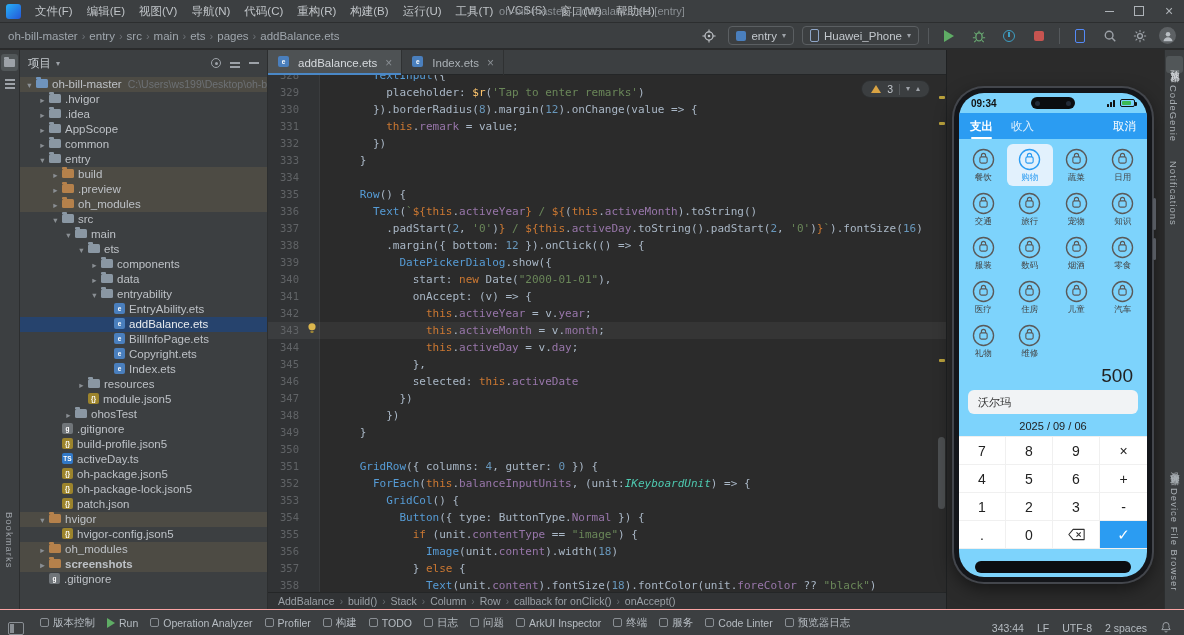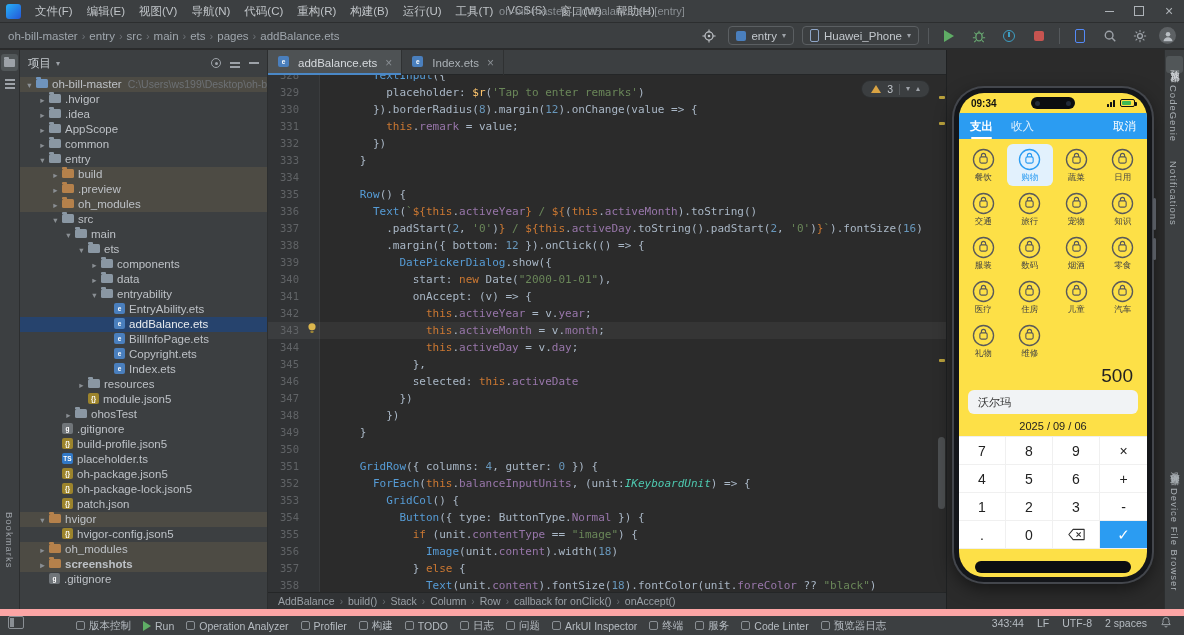--- a/index.html
+++ b/index.html
@@ -94,21 +94,21 @@
   .vmark { position:absolute; right:1px; width:6px; height:3px; background:#b8a03c; border-radius:1px; }
   .crumbsbar { height:17px; background:#313335; border-top:1px solid #242627; display:flex; align-items:center; padding:0 10px; flex:none; }
   .cc-item { font-size:10.5px; color:#9aa0a6; white-space:nowrap; }
   .cc-sep { font-size:10px; color:#666b70; margin:0 5px; }
 
   
   .preview { width:218px; background:#2b2b2b; border-left:1px solid #1f2122; position:relative; flex:none; }
   .phone { position:absolute; left:7px; top:38px; width:198px; height:494px; background:#14161a; border-radius:30px; box-shadow:0 0 0 2px #43464c, 0 6px 18px rgba(0,0,0,.55); padding:5px; }
   .pside { position:absolute; right:-4px; width:3px; background:#565a61; border-radius:2px; }
   .pside.b1 { top:110px; height:32px; } .pside.b2 { top:150px; height:22px; }
-  .screen { width:100%; height:100%; border-radius:25px; background:#fde047; overflow:hidden; display:flex; flex-direction:column; position:relative; }
+  .screen { width:100%; height:100%; border-radius:25px; background:#7dd3fc; overflow:hidden; display:flex; flex-direction:column; position:relative; }
   .p-status { height:20px; display:flex; align-items:center; padding:0 12px; position:relative; flex:none; }
   .p-time { font-size:10px; font-weight:bold; color:#111; }
   .p-pill { position:absolute; left:50%; top:4px; transform:translateX(-50%); width:44px; height:12px; background:#0b0d10; border-radius:7px; display:flex; align-items:center; justify-content:space-between; padding:0 4px; }
   .p-pill i { width:5px; height:5px; border-radius:50%; background:#222b38; }
   .p-sicons { margin-left:auto; display:flex; align-items:center; gap:3px; }
   .sig { display:flex; align-items:flex-end; gap:1px; }
   .sig i { width:2px; background:#111; border-radius:0.5px; }
   .batt { width:15px; height:8px; border:1px solid #111; border-radius:2px; position:relative; margin-left:2px; }
   .batt::before { content:''; position:absolute; left:1px; top:1px; bottom:1px; width:9px; background:#3cba54; border-radius:1px; }
   .batt::after { content:''; position:absolute; right:-3px; top:2px; width:2px; height:4px; background:#111; border-radius:0 1px 1px 0; }
@@ -133,21 +133,21 @@
   .p-nav { flex:1; display:flex; align-items:flex-end; justify-content:center; padding-bottom:4px; }
   .p-navbar { width:156px; height:12px; background:#0c0e11; border-radius:7px; }
 
   
   .rstrip { width:20px; background:#3c3f41; border-left:1px solid #2c2e2f; display:flex; flex-direction:column; align-items:center; padding-top:6px; position:relative; flex:none; }
   .vtab { writing-mode:vertical-rl; font-size:9.5px; color:#aab0b5; padding:7px 2px; border-radius:3px; margin-bottom:5px; letter-spacing:1px; white-space:nowrap; }
   .vtab.active { background:#515658; color:#d6dade; }
   .rbottom { position:absolute; bottom:6px; left:0; right:0; display:flex; flex-direction:column; align-items:center; }
 
   
-  .statusbar { position:absolute; left:0; right:0; bottom:0; height:26px; background:#3c3f41; border-top:7px solid #fca5a5; display:flex; align-items:flex-start; padding:0 8px; z-index:6;gap:36px; }
+  .statusbar { position:absolute; left:0; right:0; bottom:0; height:26px; background:#3c3f41; border-top:1px solid #fca5a5; display:flex; align-items:flex-end; padding:0 8px; z-index:6; }
   .sb-corner { width:16px; height:13px; border:1px solid #8a8f94; border-radius:2px; position:relative; margin-right:10px; flex:none; }
   .sb-corner::before { content:''; position:absolute; left:1px; top:1px; bottom:1px; width:4px; background:#8a8f94; }
   .stool { display:flex; align-items:center; gap:4px; padding:0 6px; font-size:10.5px; color:#b6bcc2; height:100%; white-space:nowrap; }
   .sico { width:9px; height:9px; border:1.2px solid #8a8f94; border-radius:2px; flex:none; }
   .sico.run { border:none; border-radius:0; width:0; height:0; border-left:8px solid #5fad65; border-top:5px solid transparent; border-bottom:5px solid transparent; }
   .sb-right { margin-left:auto; display:flex; align-items:center; gap:13px; font-size:10.5px; color:#b6bcc2; padding-right:4px; white-space:nowrap; }
 </style>
 </head>
 <body>
 
@@ -293,21 +293,21 @@
           <div class="trow" style="padding-left: 82px;"><span class="chev"></span><span class="fic ets">e</span><span class="tlabel">EntryAbility.ets</span></div>
           <div class="trow sel" style="padding-left: 82px;"><span class="chev"></span><span class="fic ets">e</span><span class="tlabel">addBalance.ets</span></div>
           <div class="trow" style="padding-left: 82px;"><span class="chev"></span><span class="fic ets">e</span><span class="tlabel">BillInfoPage.ets</span></div>
           <div class="trow" style="padding-left: 82px;"><span class="chev"></span><span class="fic ets">e</span><span class="tlabel">Copyright.ets</span></div>
           <div class="trow" style="padding-left: 82px;"><span class="chev"></span><span class="fic ets">e</span><span class="tlabel">Index.ets</span></div>
           <div class="trow" style="padding-left: 56px;"><span class="chev">▸</span><span class="fic dir"></span><span class="tlabel">resources</span></div>
           <div class="trow" style="padding-left: 56px;"><span class="chev"></span><span class="fic json">{}</span><span class="tlabel">module.json5</span></div>
           <div class="trow" style="padding-left: 43px;"><span class="chev">▸</span><span class="fic dir"></span><span class="tlabel">ohosTest</span></div>
           <div class="trow" style="padding-left: 30px;"><span class="chev"></span><span class="fic git">g</span><span class="tlabel">.gitignore</span></div>
           <div class="trow" style="padding-left: 30px;"><span class="chev"></span><span class="fic json">{}</span><span class="tlabel">build-profile.json5</span></div>
-          <div class="trow" style="padding-left: 30px;"><span class="chev"></span><span class="fic ts">TS</span><span class="tlabel">placeholder.ts</span></div>
+          <div class="trow" style="padding-left: 30px;"><span class="chev"></span><span class="fic ts">TS</span><span class="tlabel">activeDay.ts</span></div>
           <div class="trow" style="padding-left: 30px;"><span class="chev"></span><span class="fic json">{}</span><span class="tlabel">oh-package.json5</span></div>
           <div class="trow" style="padding-left: 30px;"><span class="chev"></span><span class="fic json">{}</span><span class="tlabel">oh-package-lock.json5</span></div>
           <div class="trow" style="padding-left: 30px;"><span class="chev"></span><span class="fic json">{}</span><span class="tlabel">patch.json</span></div>
           <div class="trow tint" style="padding-left: 17px;"><span class="chev">▾</span><span class="fic dirx"></span><span class="tlabel">hvigor</span></div>
           <div class="trow" style="padding-left: 30px;"><span class="chev"></span><span class="fic json">{}</span><span class="tlabel">hvigor-config.json5</span></div>
           <div class="trow tint" style="padding-left: 17px;"><span class="chev">▸</span><span class="fic dirx"></span><span class="tlabel">oh_modules</span></div>
           <div class="trow tint" style="padding-left: 17px; font-weight: bold;"><span class="chev">▸</span><span class="fic dirx"></span><span class="tlabel">screenshots</span></div>
           <div class="trow" style="padding-left: 17px;"><span class="chev"></span><span class="fic git">g</span><span class="tlabel">.gitignore</span></div>
         </div>
     </div>

